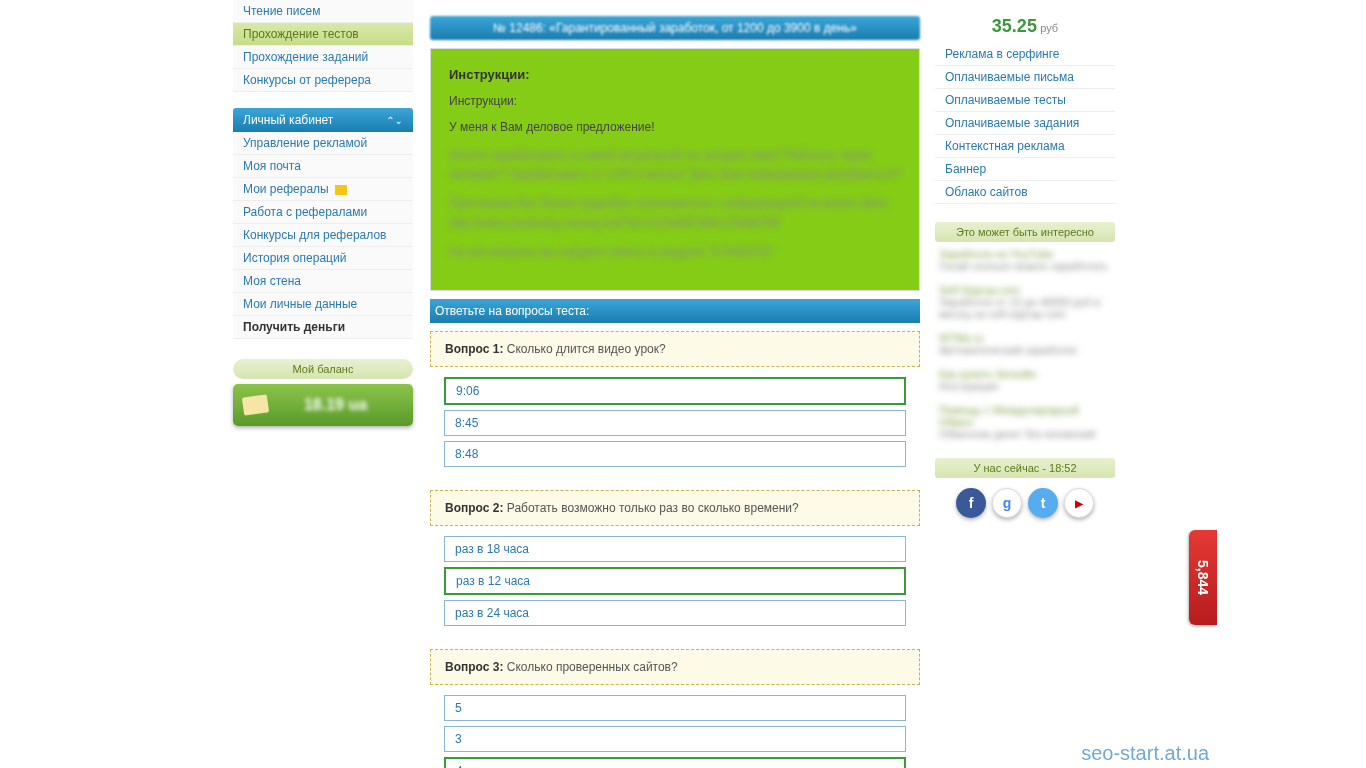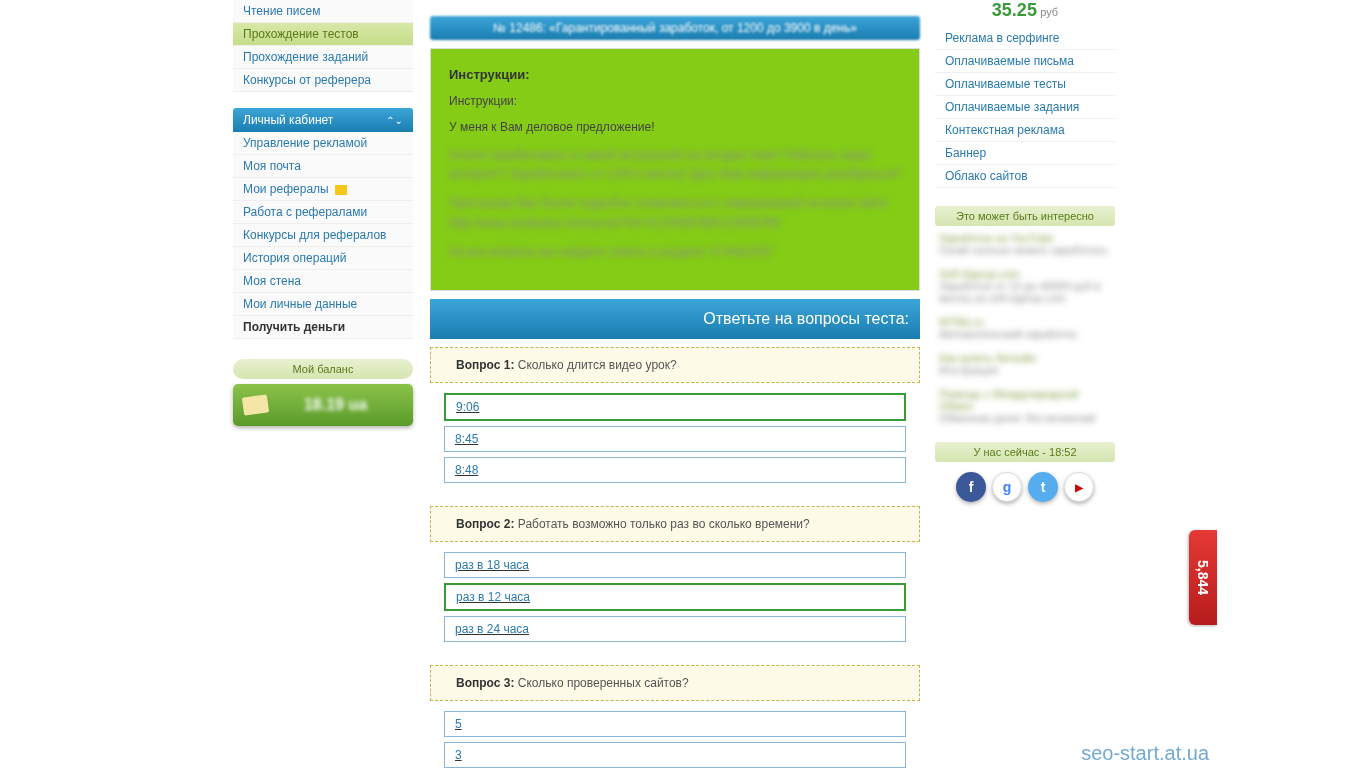--- a/index.html
+++ b/index.html
@@ -20,29 +20,29 @@
 .balance-box { background: linear-gradient(#8bc34a, #5a9a2a); height: 42px; border-radius: 5px; margin-top: 5px; box-shadow: 0 2px 4px rgba(0,0,0,0.3); display: flex; align-items: center; padding: 0 10px; }
 .balance-box .icon { width: 25px; height: 18px; background: #f5e6a8; border-radius: 2px; transform: rotate(-8deg); }
 .balance-box .amt { flex: 1; text-align: center; filter: blur(2px); color: #fff; font-size: 16px; font-weight: bold; }
 
 .main-header { background: linear-gradient(#3ca5d8, #1a7db0); color: #fff; text-align: center; padding: 5px; font-size: 12px; border-radius: 3px; filter: blur(1px); margin-top: 16px; }
 .instructions { background: #84cc16; border: 1px solid #ddd; padding: 18px; margin-top: 8px; }
 .instructions h4 { font-size: 13px; color: #333; margin-bottom: 12px; }
 .instructions p { font-size: 12px; color: #444; margin-bottom: 12px; }
 .blurred-text { filter: blur(3px); color: #888; font-size: 12px; line-height: 1.6; margin-bottom: 10px; }
 
-.test-header { background: linear-gradient(#3ca5d8, #1a7db0); color: #fff; text-align: right; padding: 11px; font-size: 16px; margin-top: 8px; }
-.question-box { border: 1px dashed #c5b358; background: #fdfae8; padding: 10px 25px; margin-top: 8px; font-size: 12px; }
+.test-header { background: linear-gradient(#3ca5d8, #1a7db0); color: #fff; text-align: left; padding: 5px; font-size: 12px; margin-top: 8px; }
+.question-box { border: 1px dashed #c5b358; background: #fdfae8; padding: 10px 14px; margin-top: 8px; font-size: 12px; }
 .question-box b { color: #333; }
 .question-box span { color: #555; }
-.answers { padding: 10px 14px; text-decoration: underline; }
+.answers { padding: 10px 14px; }
 .answer { border: 1px solid #8ab5d6; padding: 5px 10px; margin-bottom: 5px; color: #2a7ab0; cursor: pointer; font-size: 12px; background: #fff; }
 .answer.selected { border: 2px solid #3a9a3a; }
 
-.price-box { text-align: center; padding: 0 0 6px; }
+.price-box { text-align: center; padding: 16px 0 6px; }
 .price-box .val { color: #3a9a3a; font-size: 18px; font-weight: bold; }
 .price-box .cur { color: #888; font-size: 11px; }
 .right .menu-item { background: #fff; }
 
 .interest-header { background: linear-gradient(#e8f0d0, #d5e5b0); text-align: center; padding: 4px; color: #5a7a1a; margin-top: 18px; border-radius: 3px; font-size: 11px; }
 .interest-item { filter: blur(3px); padding: 6px 4px; font-size: 11px; }
 .interest-item .t { color: #7a9a3a; }
 .interest-item .d { color: #888; }
 
 .time-header { background: linear-gradient(#e8f0d0, #d5e5b0); text-align: center; padding: 4px; color: #5a7a1a; margin-top: 12px; border-radius: 3px; font-size: 11px; }

